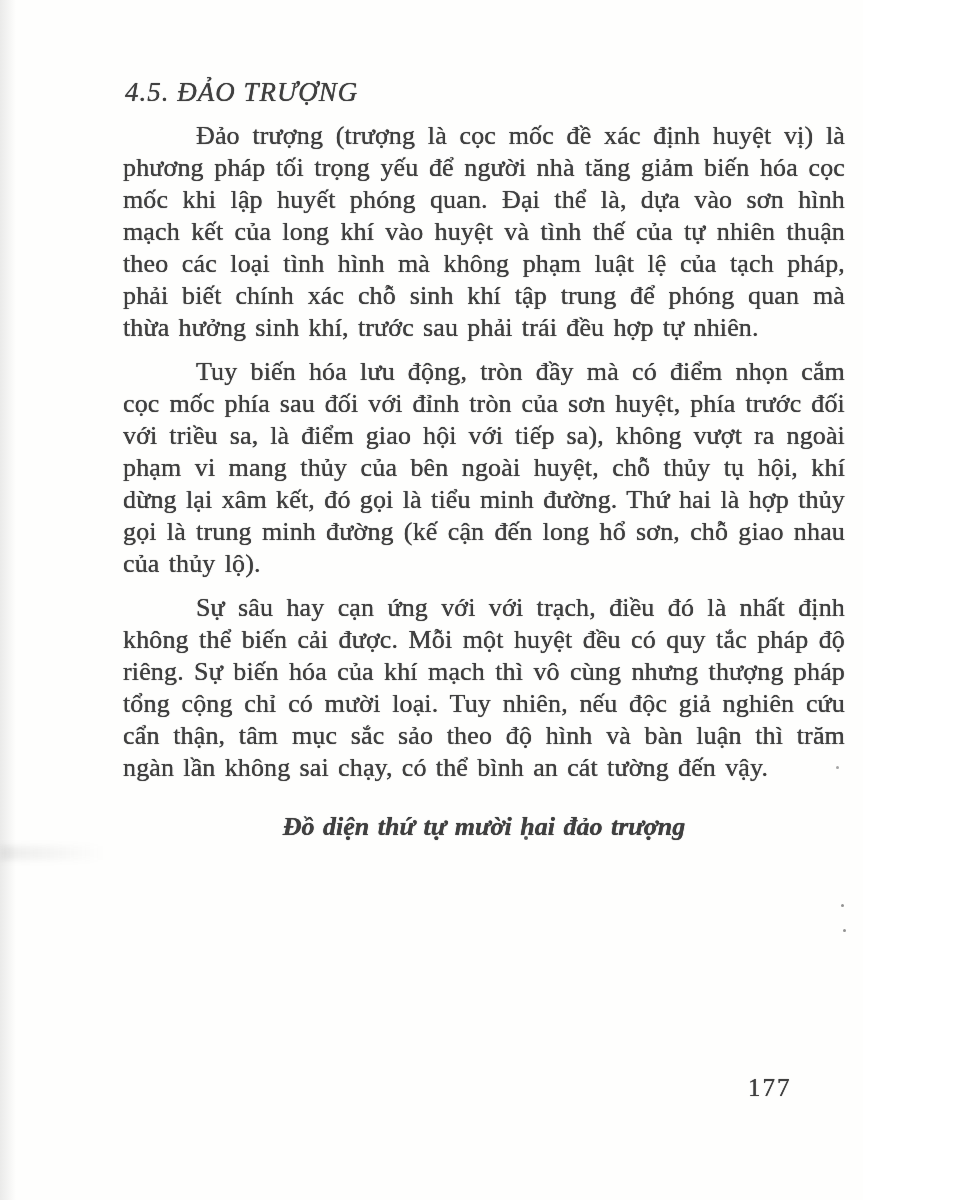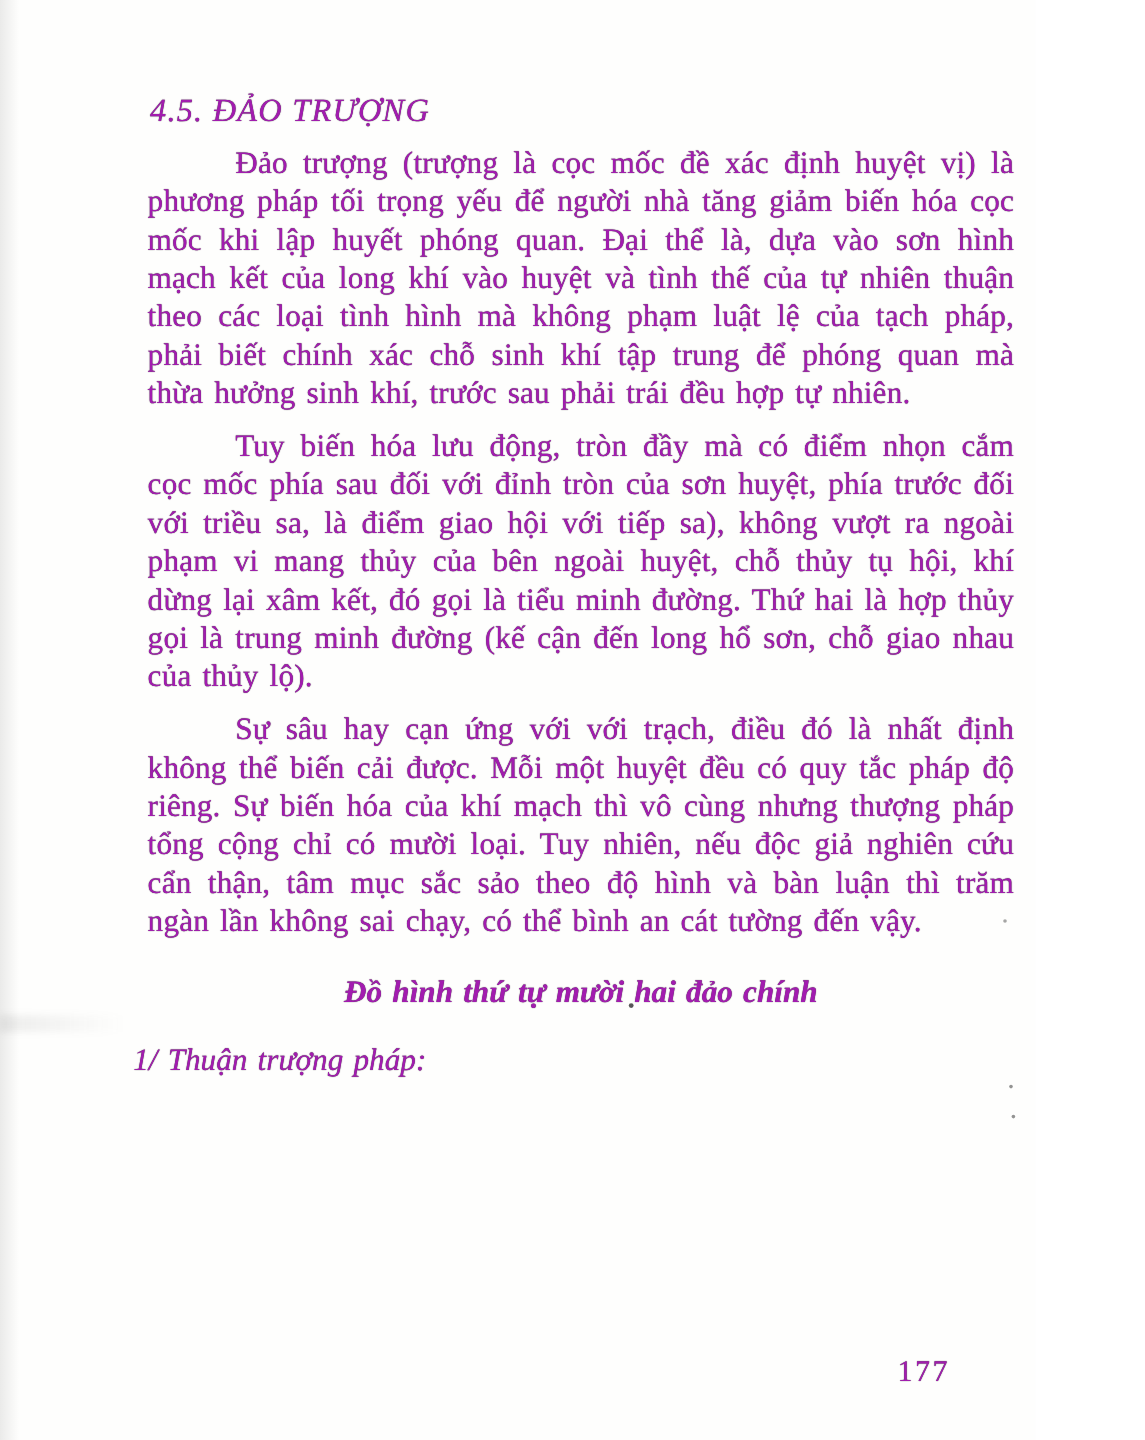--- a/index.html
+++ b/index.html
@@ -7,21 +7,21 @@
     padding: 0;
     background: #ffffff;
   }
   .page {
     position: relative;
     width: 863px;
     height: 1200px;
     background: #fefefd;
     overflow: hidden;
     font-family: "Liberation Serif", "DejaVu Serif", serif;
-    color: #a21caf;
+    color: #404040;
   }
   
   .scan-edge {
     position: absolute;
     left: 0; top: 0; bottom: 0;
     width: 16px;
     background: linear-gradient(90deg, rgba(60,60,60,0.10), rgba(60,60,60,0.0));
     pointer-events: none;
   }
   .scan-smudge {
@@ -71,21 +71,21 @@
     font-style: italic;
     font-weight: normal;
     font-size: 26px;
     line-height: 32px;
     margin: 25px 0 1px 0;
     word-spacing: 2px;
   }
   .page-number {
     position: absolute;
     left: 748px;
-    top: 1128px;
+    top: 1072px;
     font-size: 25px;
     line-height: 32px;
     letter-spacing: 2px;
     text-shadow: 0 0 0.8px rgba(0,0,0,0.85);
   }
   
   .speck {
     position: absolute;
     background: #3a3a3a;
     border-radius: 50%;
@@ -107,23 +107,22 @@
   <div class="content">
 
     <h1 class="sec-heading">4.5. ĐẢO TRƯỢNG</h1>
 
     <p class="para">Đảo trượng (trượng là cọc mốc đề xác định huyệt vị) là phương pháp tối trọng yếu để người nhà tăng giảm biến hóa cọc mốc khi lập huyết phóng quan. Đại thể là, dựa vào sơn hình mạch kết của long khí vào huyệt và tình thế của tự nhiên thuận theo các loại tình hình mà không phạm luật lệ của tạch pháp, phải biết chính xác chỗ sinh khí tập trung để phóng quan mà thừa hưởng sinh khí, trước sau phải trái đều hợp tự nhiên.</p>
 
     <p class="para">Tuy biến hóa lưu động, tròn đầy mà có điểm nhọn cắm cọc mốc phía sau đối với đỉnh tròn của sơn huyệt, phía trước đối với triều sa, là điểm giao hội với tiếp sa), không vượt ra ngoài phạm vi mang thủy của bên ngoài huyệt, chỗ thủy tụ hội, khí dừng lại xâm kết, đó gọi là tiểu minh đường. Thứ hai là hợp thủy gọi là trung minh đường (kế cận đến long hổ sơn, chỗ giao nhau của thủy lộ).</p>
 
     <p class="para">Sự sâu hay cạn ứng với với trạch, điều đó là nhất định không thể biến cải được. Mỗi một huyệt đều có quy tắc pháp độ riêng. Sự biến hóa của khí mạch thì vô cùng nhưng thượng pháp tổng cộng chỉ có mười loại. Tuy nhiên, nếu độc giả nghiên cứu cẩn thận, tâm mục sắc sảo theo độ hình và bàn luận thì trăm ngàn lần không sai chạy, có thể bình an cát tường đến vậy.</p>
 
-    <h2 class="fig-heading">Đồ hình thứ tự mười hai đảo chính</h2>
+    <h2 class="fig-heading">Đồ diện thứ tự mười hai đảo trượng</h2>
 
-    <h3 class="sub-heading">1/ Thuận trượng pháp:</h3>
 
 
   </div>
 
   <div class="page-number">177</div>
 
   <div class="speck speck-a"></div>
   <div class="speck speck-b"></div>
   <div class="speck speck-c"></div>
   <div class="speck speck-d"></div>

